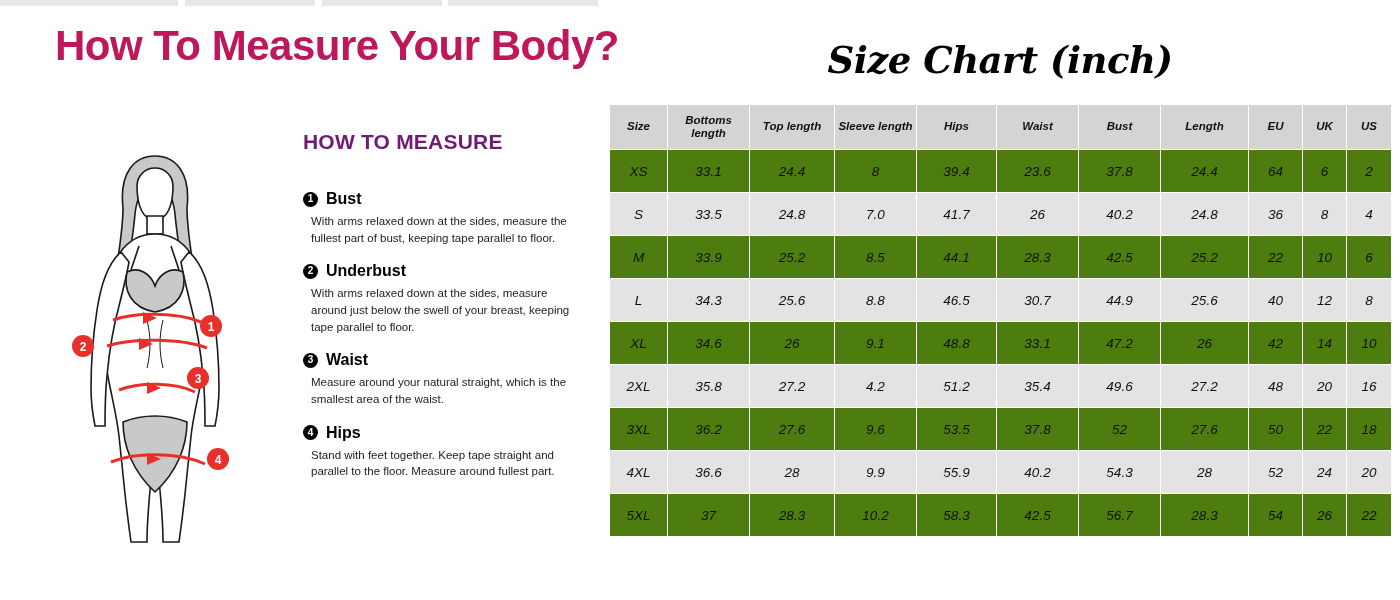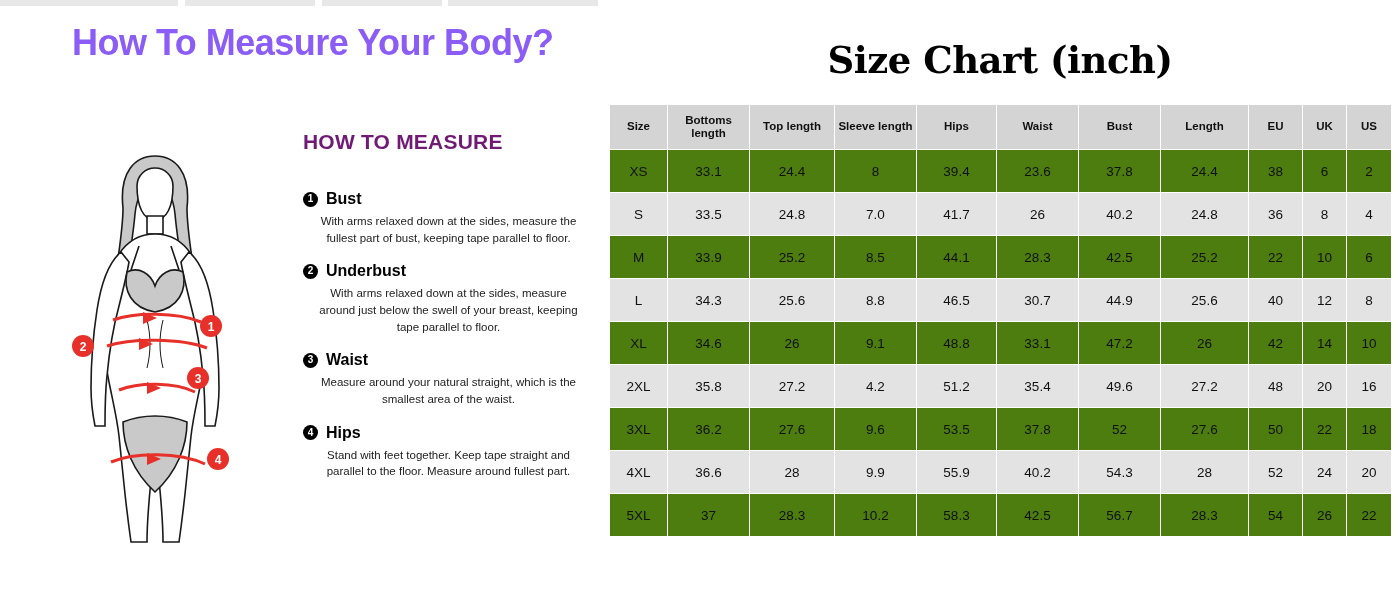--- a/index.html
+++ b/index.html
@@ -45,26 +45,25 @@
     position: absolute;
     left: 0;
     top: 0;
     width: 600px;
     height: 600px;
   }
   .main-title {
     position: absolute;
     left: 55px;
     top: 22px;
-    font-size: 36px;
+    font-size: 42px;
     font-weight: bold;
     letter-spacing: -0.5px;
-    color: #8b5cf6;
+    color: #be185d;
     white-space: nowrap;
-    margin-left: 17px;
   }
   .sub-title {
     position: absolute;
     left: 303px;
     top: 130px;
     font-size: 21px;
     font-weight: bold;
     color: #701a75;
     letter-spacing: 0.2px;
   }
@@ -106,31 +105,31 @@
   }
   .measure-name {
     font-size: 16px;
     font-weight: bold;
     color: #000;
   }
   .measure-desc {
     font-size: 11.5px;
     line-height: 1.45;
     color: #222;
-    margin-left: 16px;
-    text-align: center;
+    margin-left: 8px;
   }
 
   
   .right-panel {
     position: absolute;
     left: 600px;
     top: 0;
     width: 800px;
     height: 428px;
+    font-style: italic;
   }
   .chart-title {
     position: absolute;
     left: 0;
     top: 38px;
     width: 800px;
     text-align: center;
     font-family: "DejaVu Serif", serif;
     font-size: 37px;
     font-weight: bold;
@@ -324,21 +323,21 @@
       <tbody>
         <tr class="odd">
           <td>XS</td>
           <td>33.1</td>
           <td>24.4</td>
           <td>8</td>
           <td>39.4</td>
           <td>23.6</td>
           <td>37.8</td>
           <td>24.4</td>
-          <td>38</td>
+          <td>64</td>
           <td>6</td>
           <td>2</td>
         </tr>
         <tr class="even">
           <td>S</td>
           <td>33.5</td>
           <td>24.8</td>
           <td>7.0</td>
           <td>41.7</td>
           <td>26</td>

